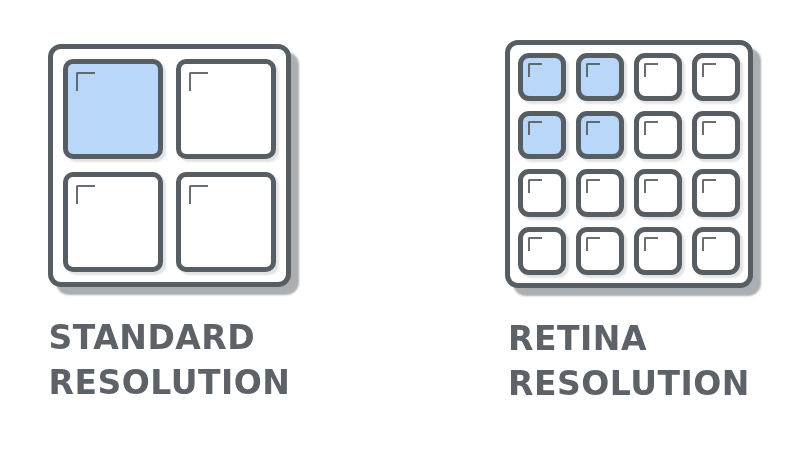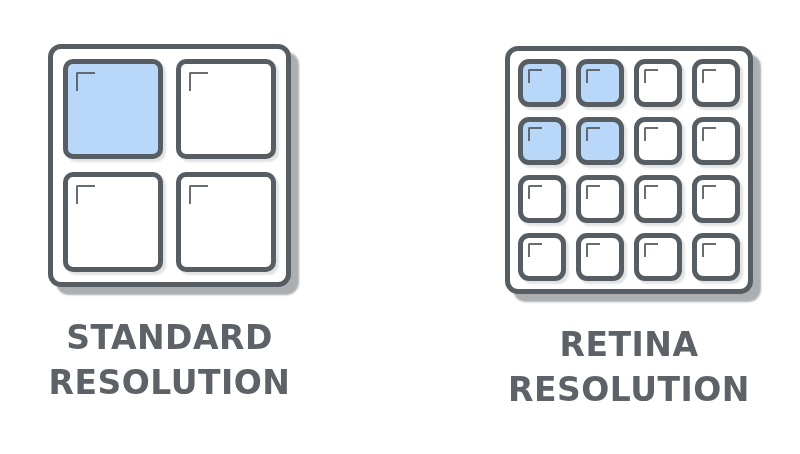--- a/index.html
+++ b/index.html
@@ -13,21 +13,21 @@
     width: 800px; height: 454px;
     background: var(--bg, #ffffff);
   }
   .panel {
     position: absolute;
     display: flex;
     flex-direction: column;
     align-items: center;
   }
   .panel--standard { left: 48px; top: 44px; width: 243px; }
-  .panel--retina   { left: 505px; top: 46px; width: 248px; }
+  .panel--retina   { left: 505px; top: 40px; width: 248px; }
 
   .grid {
     background: var(--panel-fill, #ffffff);
     border: 5px solid var(--outline, #575e63);
     border-radius: 13px;
     box-shadow: 8px 8px 2px var(--panel-shadow, rgba(88,95,100,0.5));
     display: grid;
   }
   .grid--standard {
     grid-template-columns: repeat(2, 100px);
@@ -55,21 +55,21 @@
     border-top: 2.5px solid var(--outline, #575e63);
     border-left: 2.5px solid var(--outline, #575e63);
     border-top-left-radius: 2px;
     opacity: 0.9;
   }
   .grid--standard .bracket { left: 8px; top: 8px; width: 19px; height: 19px; }
   .grid--retina   .bracket { left: 5px; top: 5px; width: 14px; height: 14px; border-top-width: 2px; border-left-width: 2px; }
 
   .caption {
     margin-top: 28px;
-    text-align: center;
+    text-align: left;
     color: var(--text, #5c6267);
     font-weight: bold;
     font-size: 33px;
     line-height: 45px;
     letter-spacing: 0.5px;
   }
   .caption-line { display: block; white-space: nowrap; }
 </style>
 </head>
 <body>

